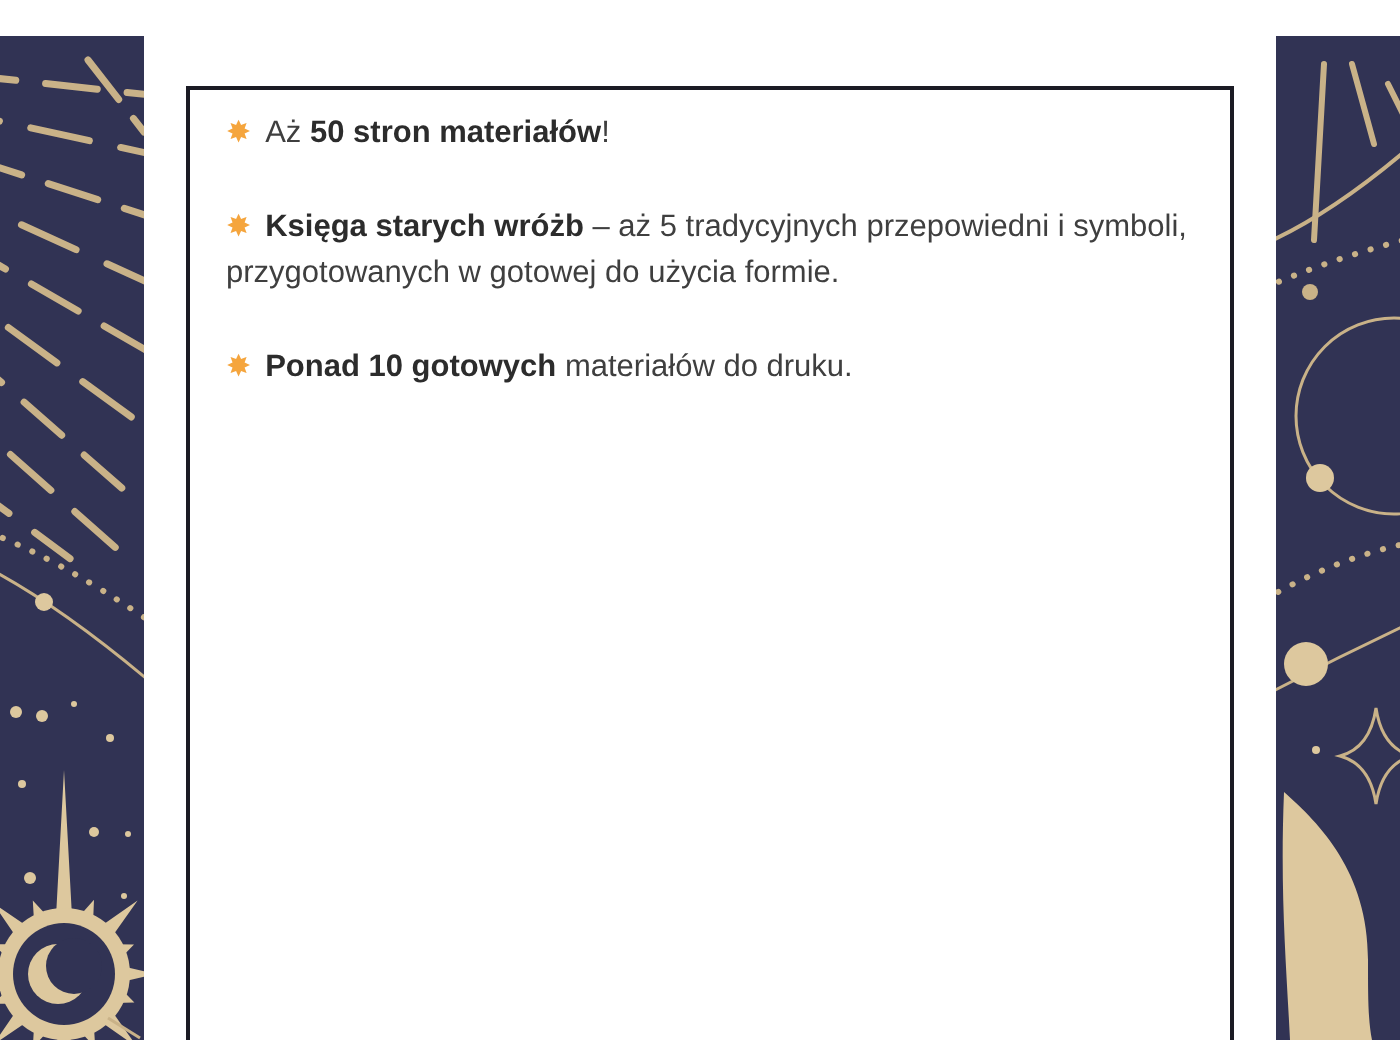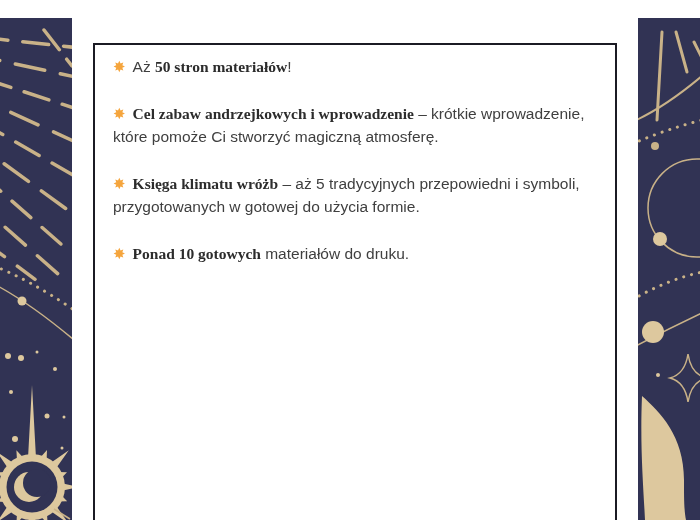--- a/index.html
+++ b/index.html
@@ -24,21 +24,21 @@
 
   .card{
     position:absolute;left:93px;top:43px;width:484px;height:560px;
     background:#fff;border:2px solid var(--border);
     padding:10px 18px 0 18px;
   }
   .bullet{
     margin:0 0 24px 0;
     font-size:15.5px;line-height:23px;color:var(--text);
   }
-  .bullet b{color:var(--text-bold);font-family:Liberation Serif, serif;}
+  .bullet b{color:var(--text-bold);}
   .star{
     color:var(--star-orange);
     font-size:15px;
     margin-right:7px;
   }
 </style>
 </head>
 <body>
 
 <div class="panel panel-left">
@@ -110,17 +110,16 @@
     <path d="M 50,336 Q 53,356 68,360 Q 53,364 50,384 Q 47,364 32,360 Q 47,356 50,336 Z" fill="none" stroke="var(--gold)" stroke-width="1.5"></path>
     <circle cx="20" cy="357" r="2" fill="var(--gold-light)"></circle>
 
     <path d="M 4,378 C 22,394 46,418 46,462 C 46,480 46,492 48,502 L 7,502 C 5,462 2,428 4,378 Z" fill="var(--gold-light)"></path>
   </svg>
 </div>
 
 <div class="card">
   <div>
       <p class="bullet"><span class="star">✸</span><span>Aż </span><b>50 stron materiałów</b><span>!</span></p>
-      <p class="bullet"><span class="star">✸</span><b>Cel zabaw andrzejkowych i wprowadzenie</b><span> – krótkie wprowadzenie, które pomoże Ci stworzyć magiczną atmosferę.</span></p>
-      <p class="bullet"><span class="star">✸</span><b>Księga klimatu wróżb</b><span> – aż 5 tradycyjnych przepowiedni i symboli, przygotowanych w gotowej do użycia formie.</span></p>
+      <p class="bullet"><span class="star">✸</span><b>Księga starych wróżb</b><span> – aż 5 tradycyjnych przepowiedni i symboli, przygotowanych w gotowej do użycia formie.</span></p>
       <p class="bullet"><span class="star">✸</span><b>Ponad 10 gotowych</b><span> materiałów do druku.</span></p>
     </div>
 </div>
 
 </body></html>

